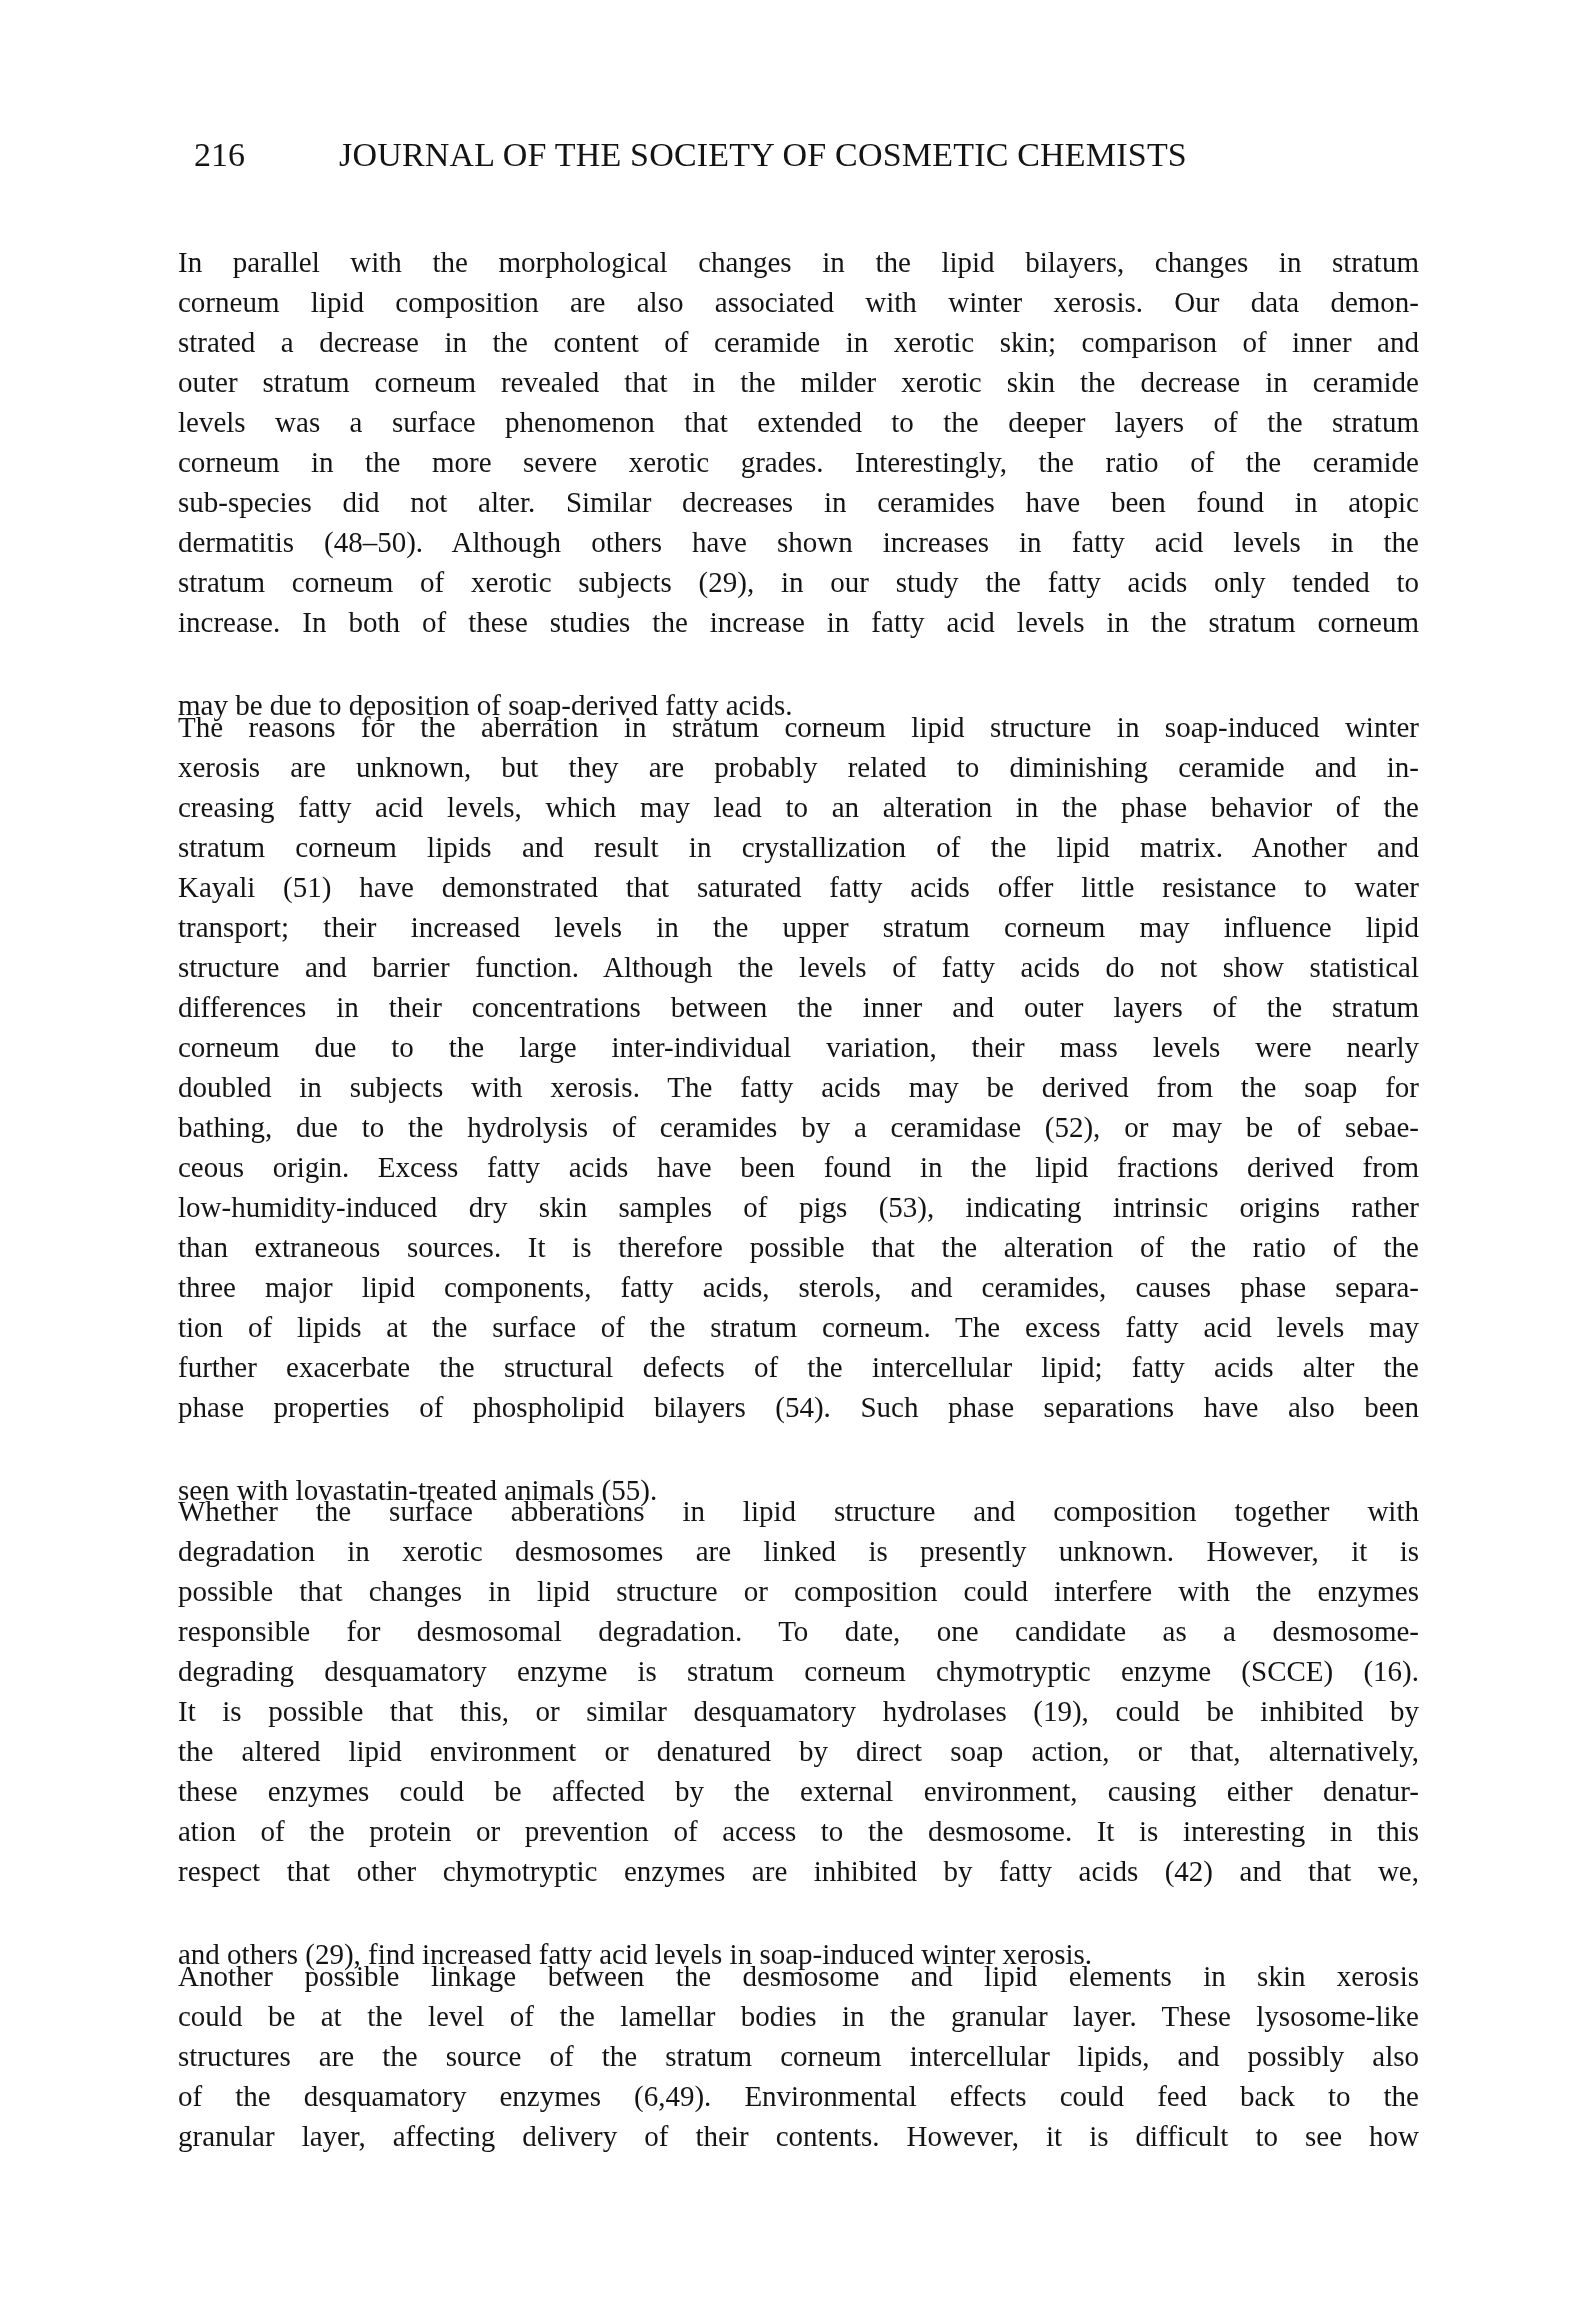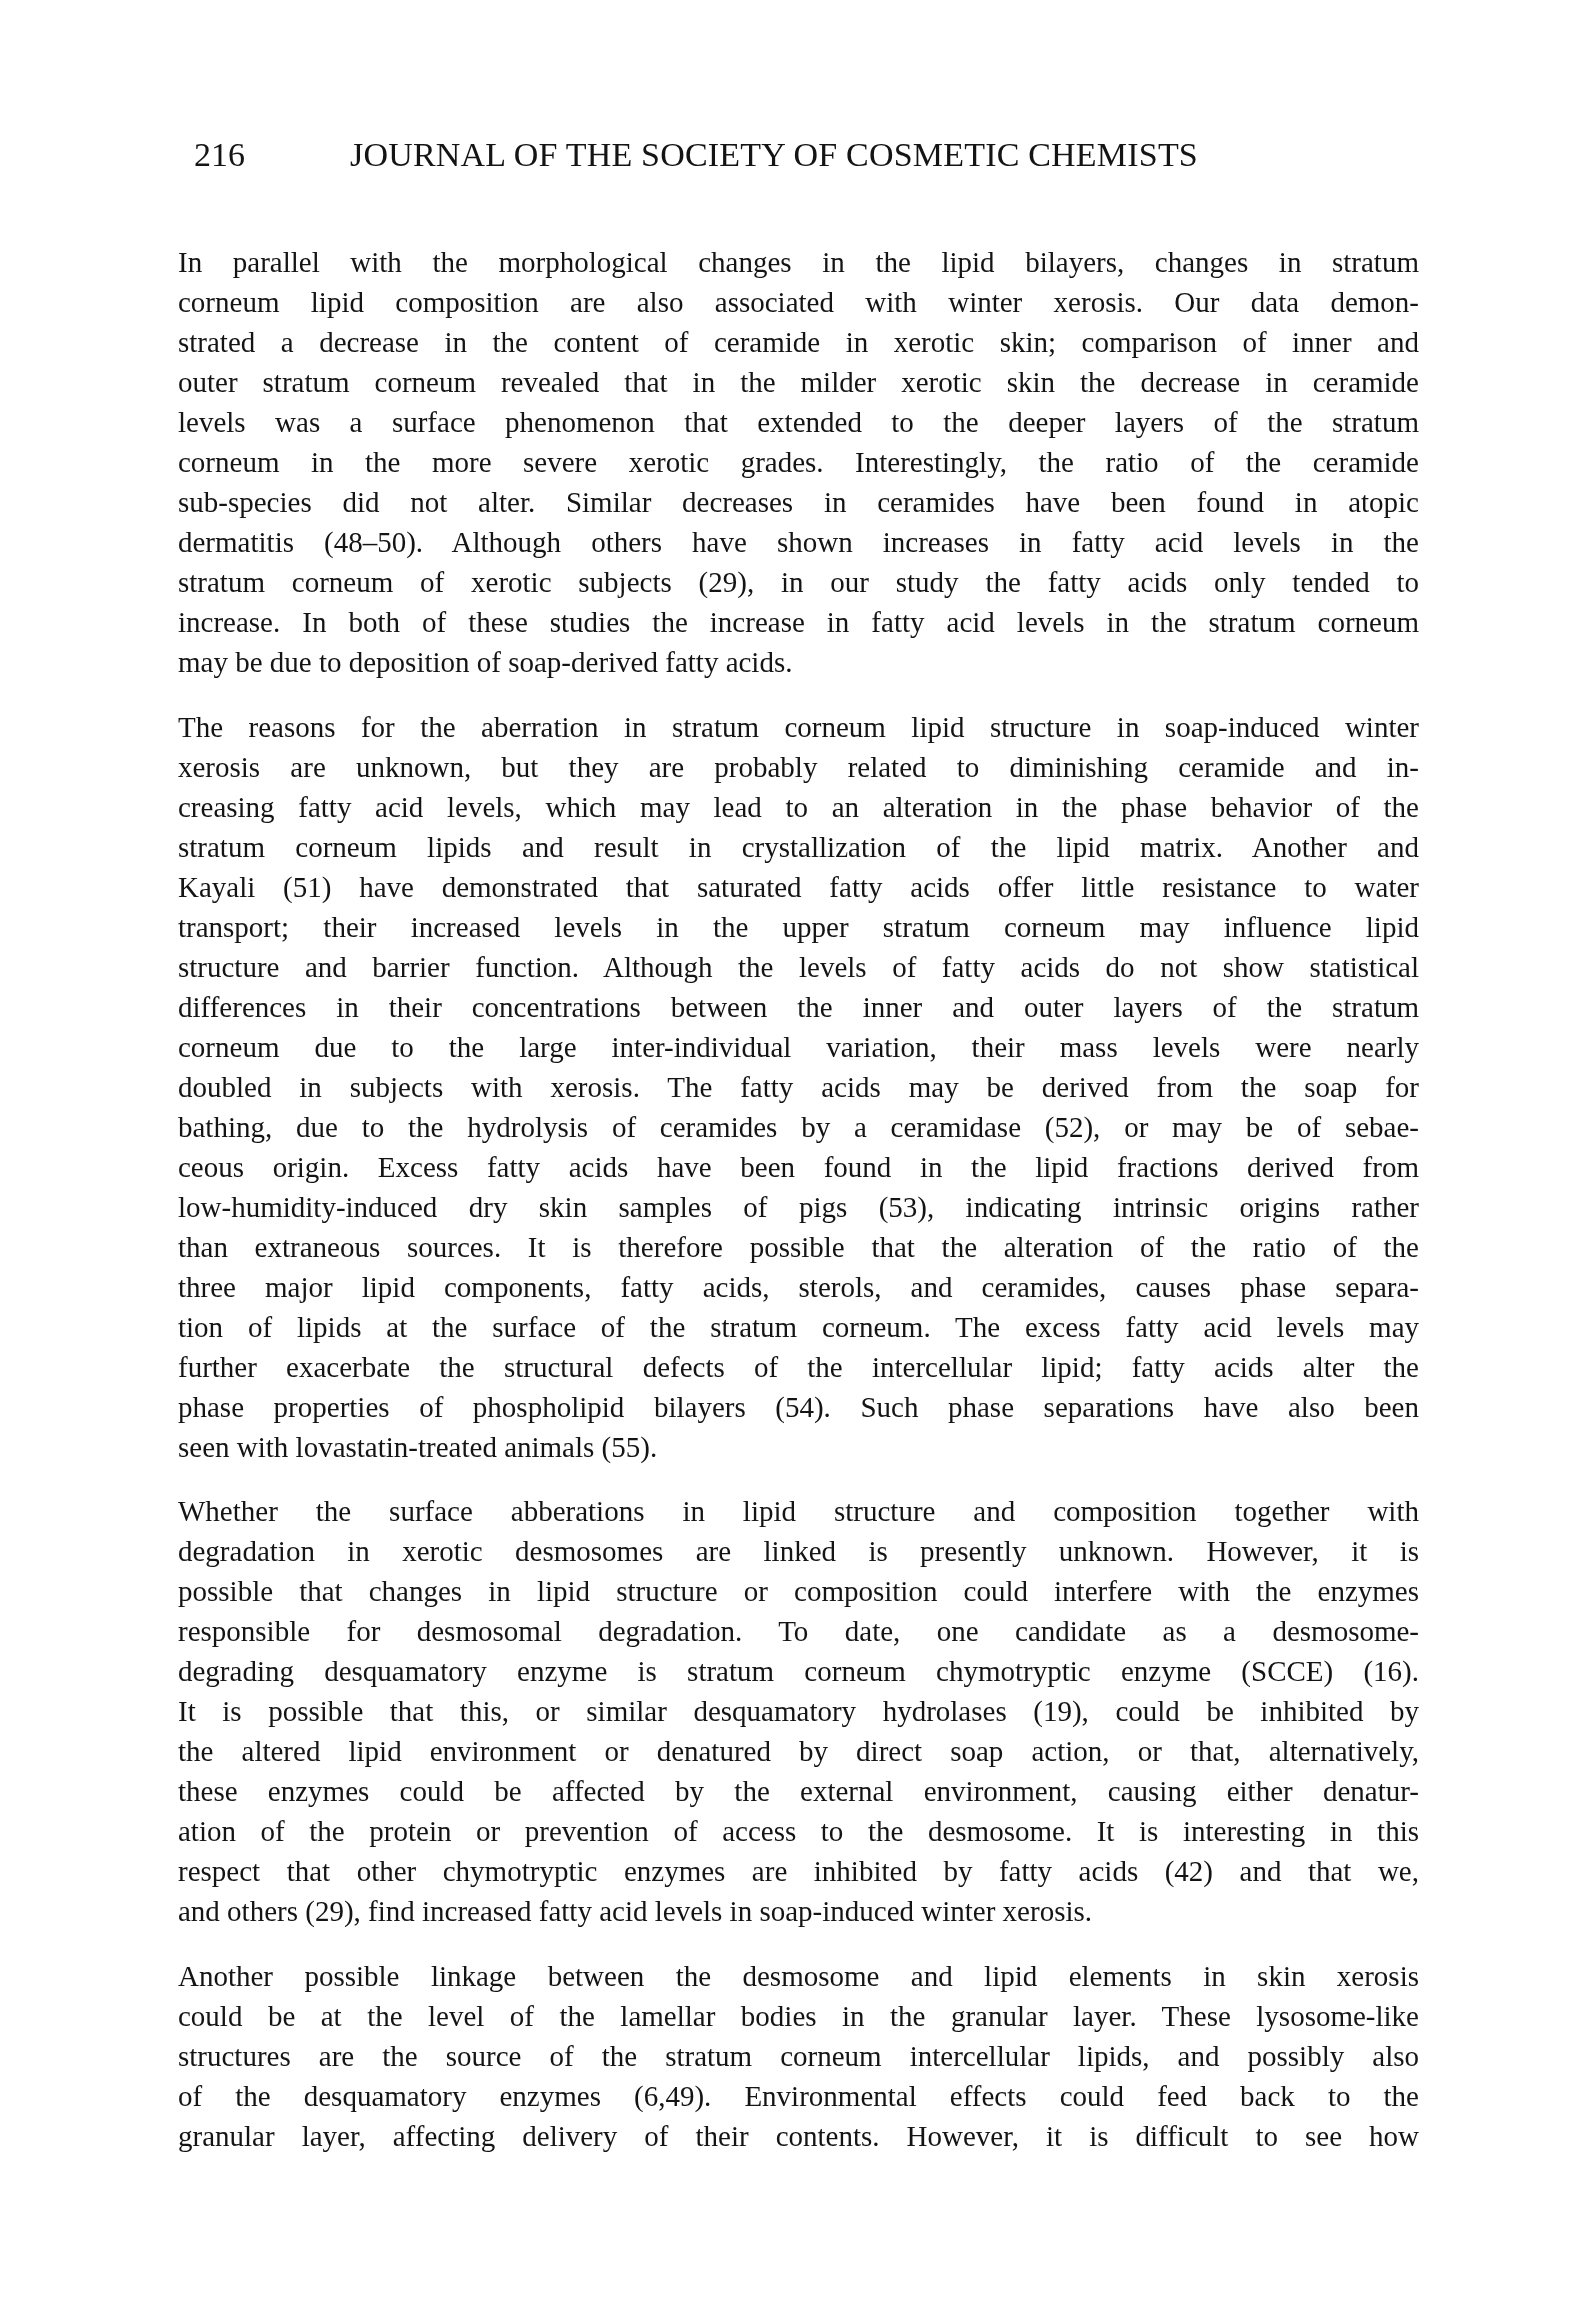--- a/index.html
+++ b/index.html
@@ -24,21 +24,21 @@
     font-size: 34px;
     white-space: nowrap;
   }
   .running-head .page-num {
     position: absolute;
     left: 16px;
     top: 0;
   }
   .running-head .journal-title {
     position: absolute;
-    left: 172px;
+    left: 161px;
     top: 0;
     letter-spacing: 0.2px;
   }
   .para {
     position: absolute;
     left: 178px;
     width: 1241px;
     margin: 0;
     font-size: 29px;
   }
@@ -47,20 +47,21 @@
     height: 40px;
     line-height: 40px;
     white-space: nowrap;
     text-align: justify;
     text-align-last: justify;
     overflow: visible;
   }
   .line.last {
     text-align: left;
     text-align-last: left;
+    margin-top: 43px;
   }
   #p1 { top: 242px; }
   #p2 { top: 707px; }
   #p3 { top: 1491px; }
   #p4 { top: 1956px; }
 </style>
 </head>
 <body>
 
 <div class="running-head">

